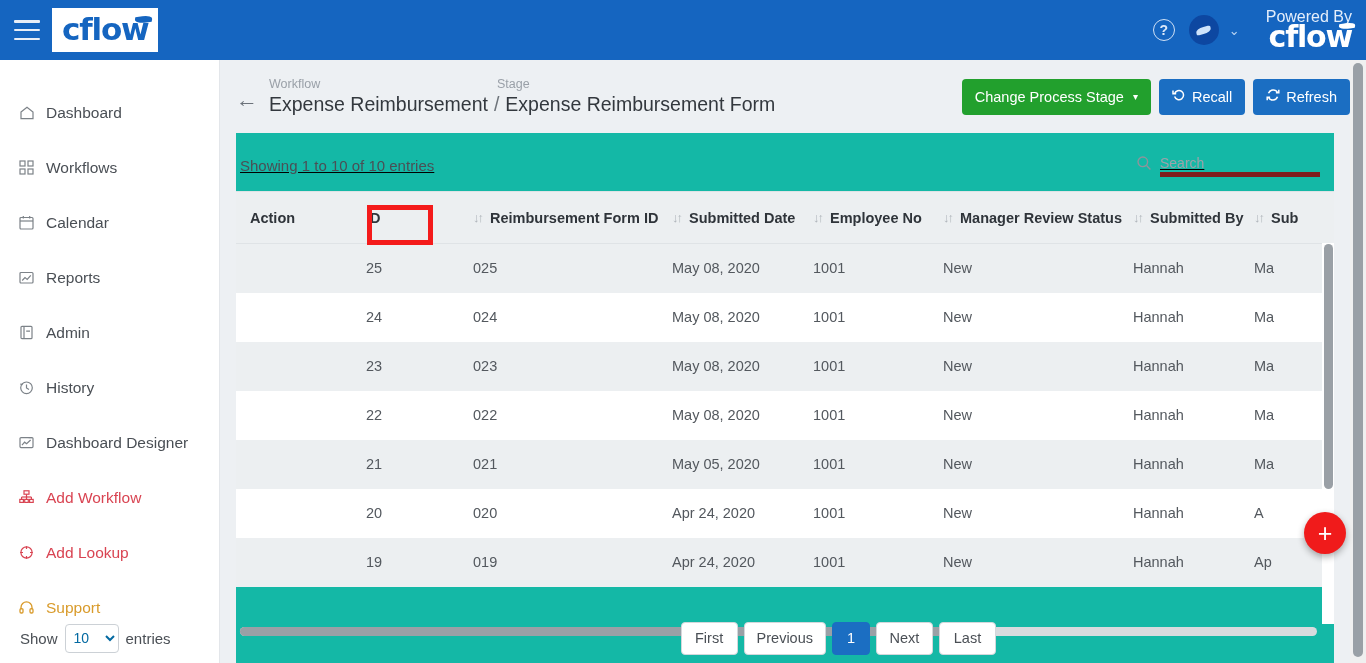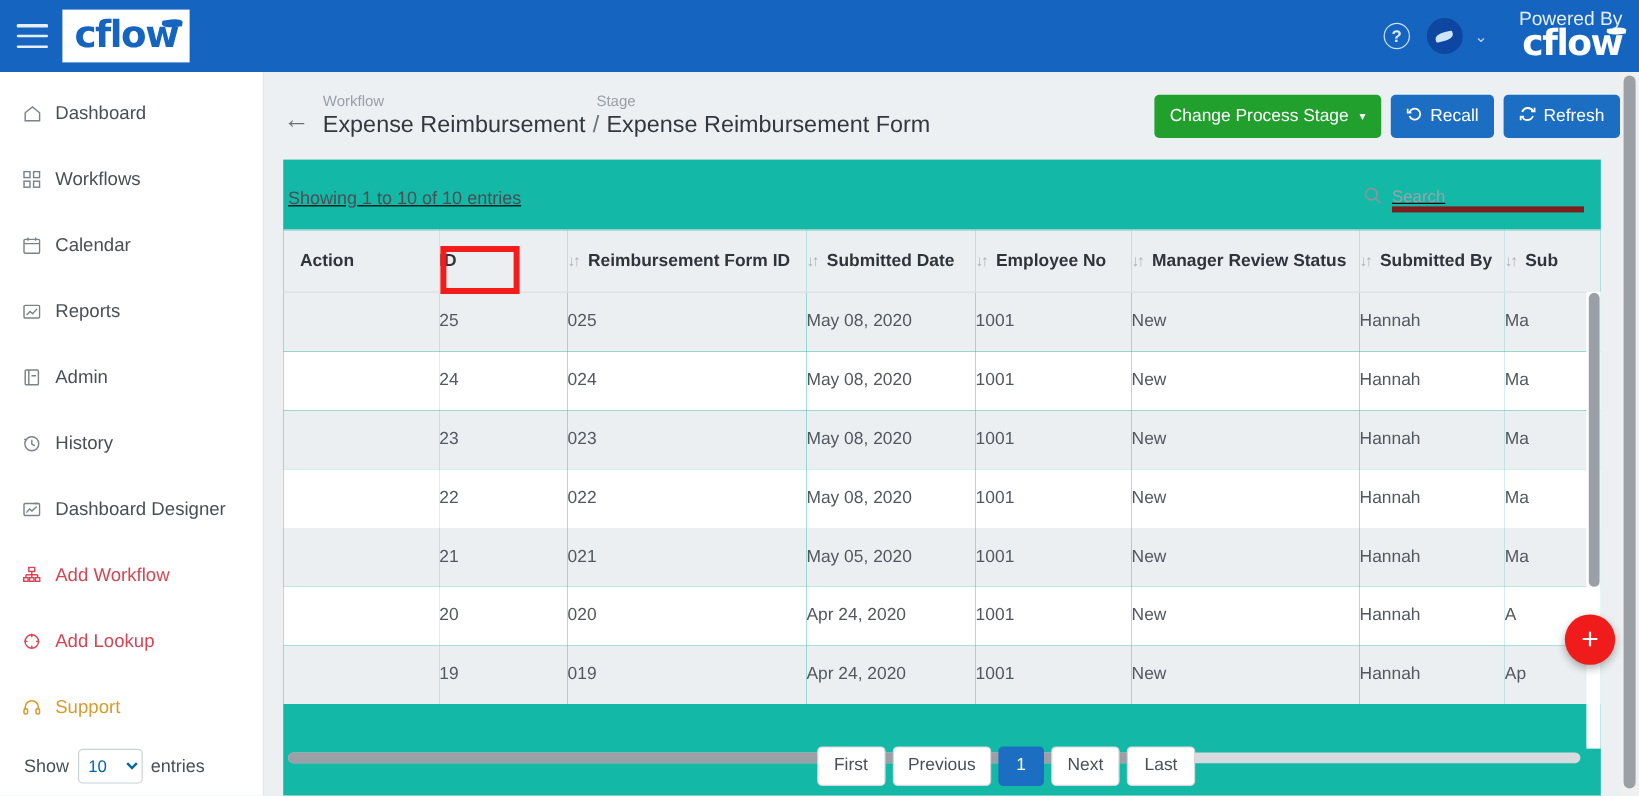--- a/index.html
+++ b/index.html
@@ -92,21 +92,21 @@
     border-radius: 0 60% 0 70%;
     transform: skewX(-18deg) rotate(-8deg);
   }
 
   
   .sidebar {
     position: absolute; top: 60px; left: 0;
     width: 220px; height: 603px;
     background: #ffffff;
     border-right: 1px solid #e3e6ea;
-    padding-top: 14px;
+    padding-top: 32px;
     overflow: hidden;
   }
   .nav-item {
     display: flex; align-items: center;
     height: 41px; padding-left: 18px;
     gap: 11px; cursor: pointer;
     font-size: 15.5px; color: #4a4f55;
     margin-bottom: 14px;
   }
   .nav-item .ic {

